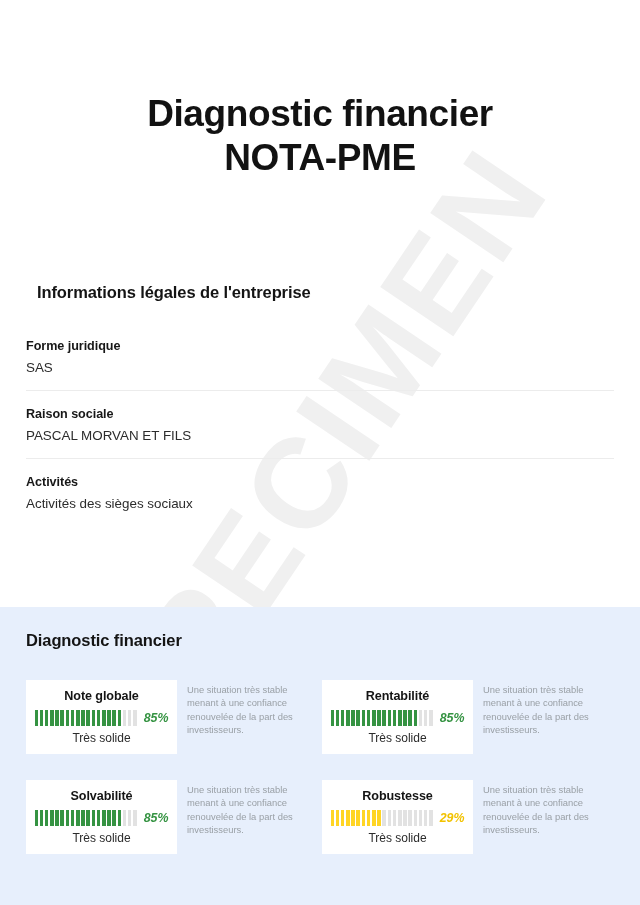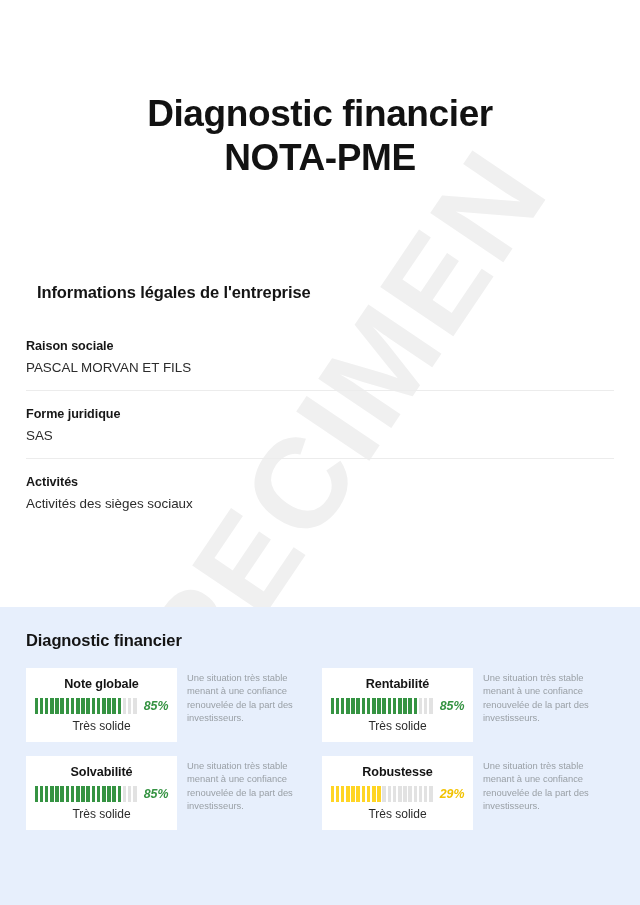--- a/index.html
+++ b/index.html
@@ -113,20 +113,21 @@
 
   .diag-grid {
     display: grid;
     grid-template-columns: 1fr 1fr;
     column-gap: 4px;
     row-gap: 14px;
   }
   .diag-item {
     display: flex;
     align-items: flex-start;
+    margin-top: 12px;
   }
   .score-card {
     background: #ffffff;
     width: 151px;
     flex: 0 0 151px;
     padding: 9px 8px 9px 8px;
     box-sizing: border-box;
     text-align: center;
   }
   .score-title {
@@ -185,26 +186,26 @@
   <div class="top-section">
     <h1 class="doc-title">
       <span>Diagnostic financier</span>
       <span class="line2">NOTA-PME</span>
     </h1>
 
     <h2 class="legal-heading">Informations légales de l'entreprise</h2>
 
     <div class="legal-list">
       <div class="legal-row">
+        <div class="legal-label">Forme juridique</div>
+        <div class="legal-value">SAS</div>
+      </div>
+      <div class="legal-row">
         <div class="legal-label">Raison sociale</div>
         <div class="legal-value">PASCAL MORVAN ET FILS</div>
-      </div>
-      <div class="legal-row">
-        <div class="legal-label">Forme juridique</div>
-        <div class="legal-value">SAS</div>
       </div>
       <div class="legal-row last">
         <div class="legal-label">Activités</div>
         <div class="legal-value">Activités des sièges sociaux</div>
       </div>
     </div>
   </div>
 
   <div class="diag-section">
     <h2 class="diag-heading">Diagnostic financier</h2>

